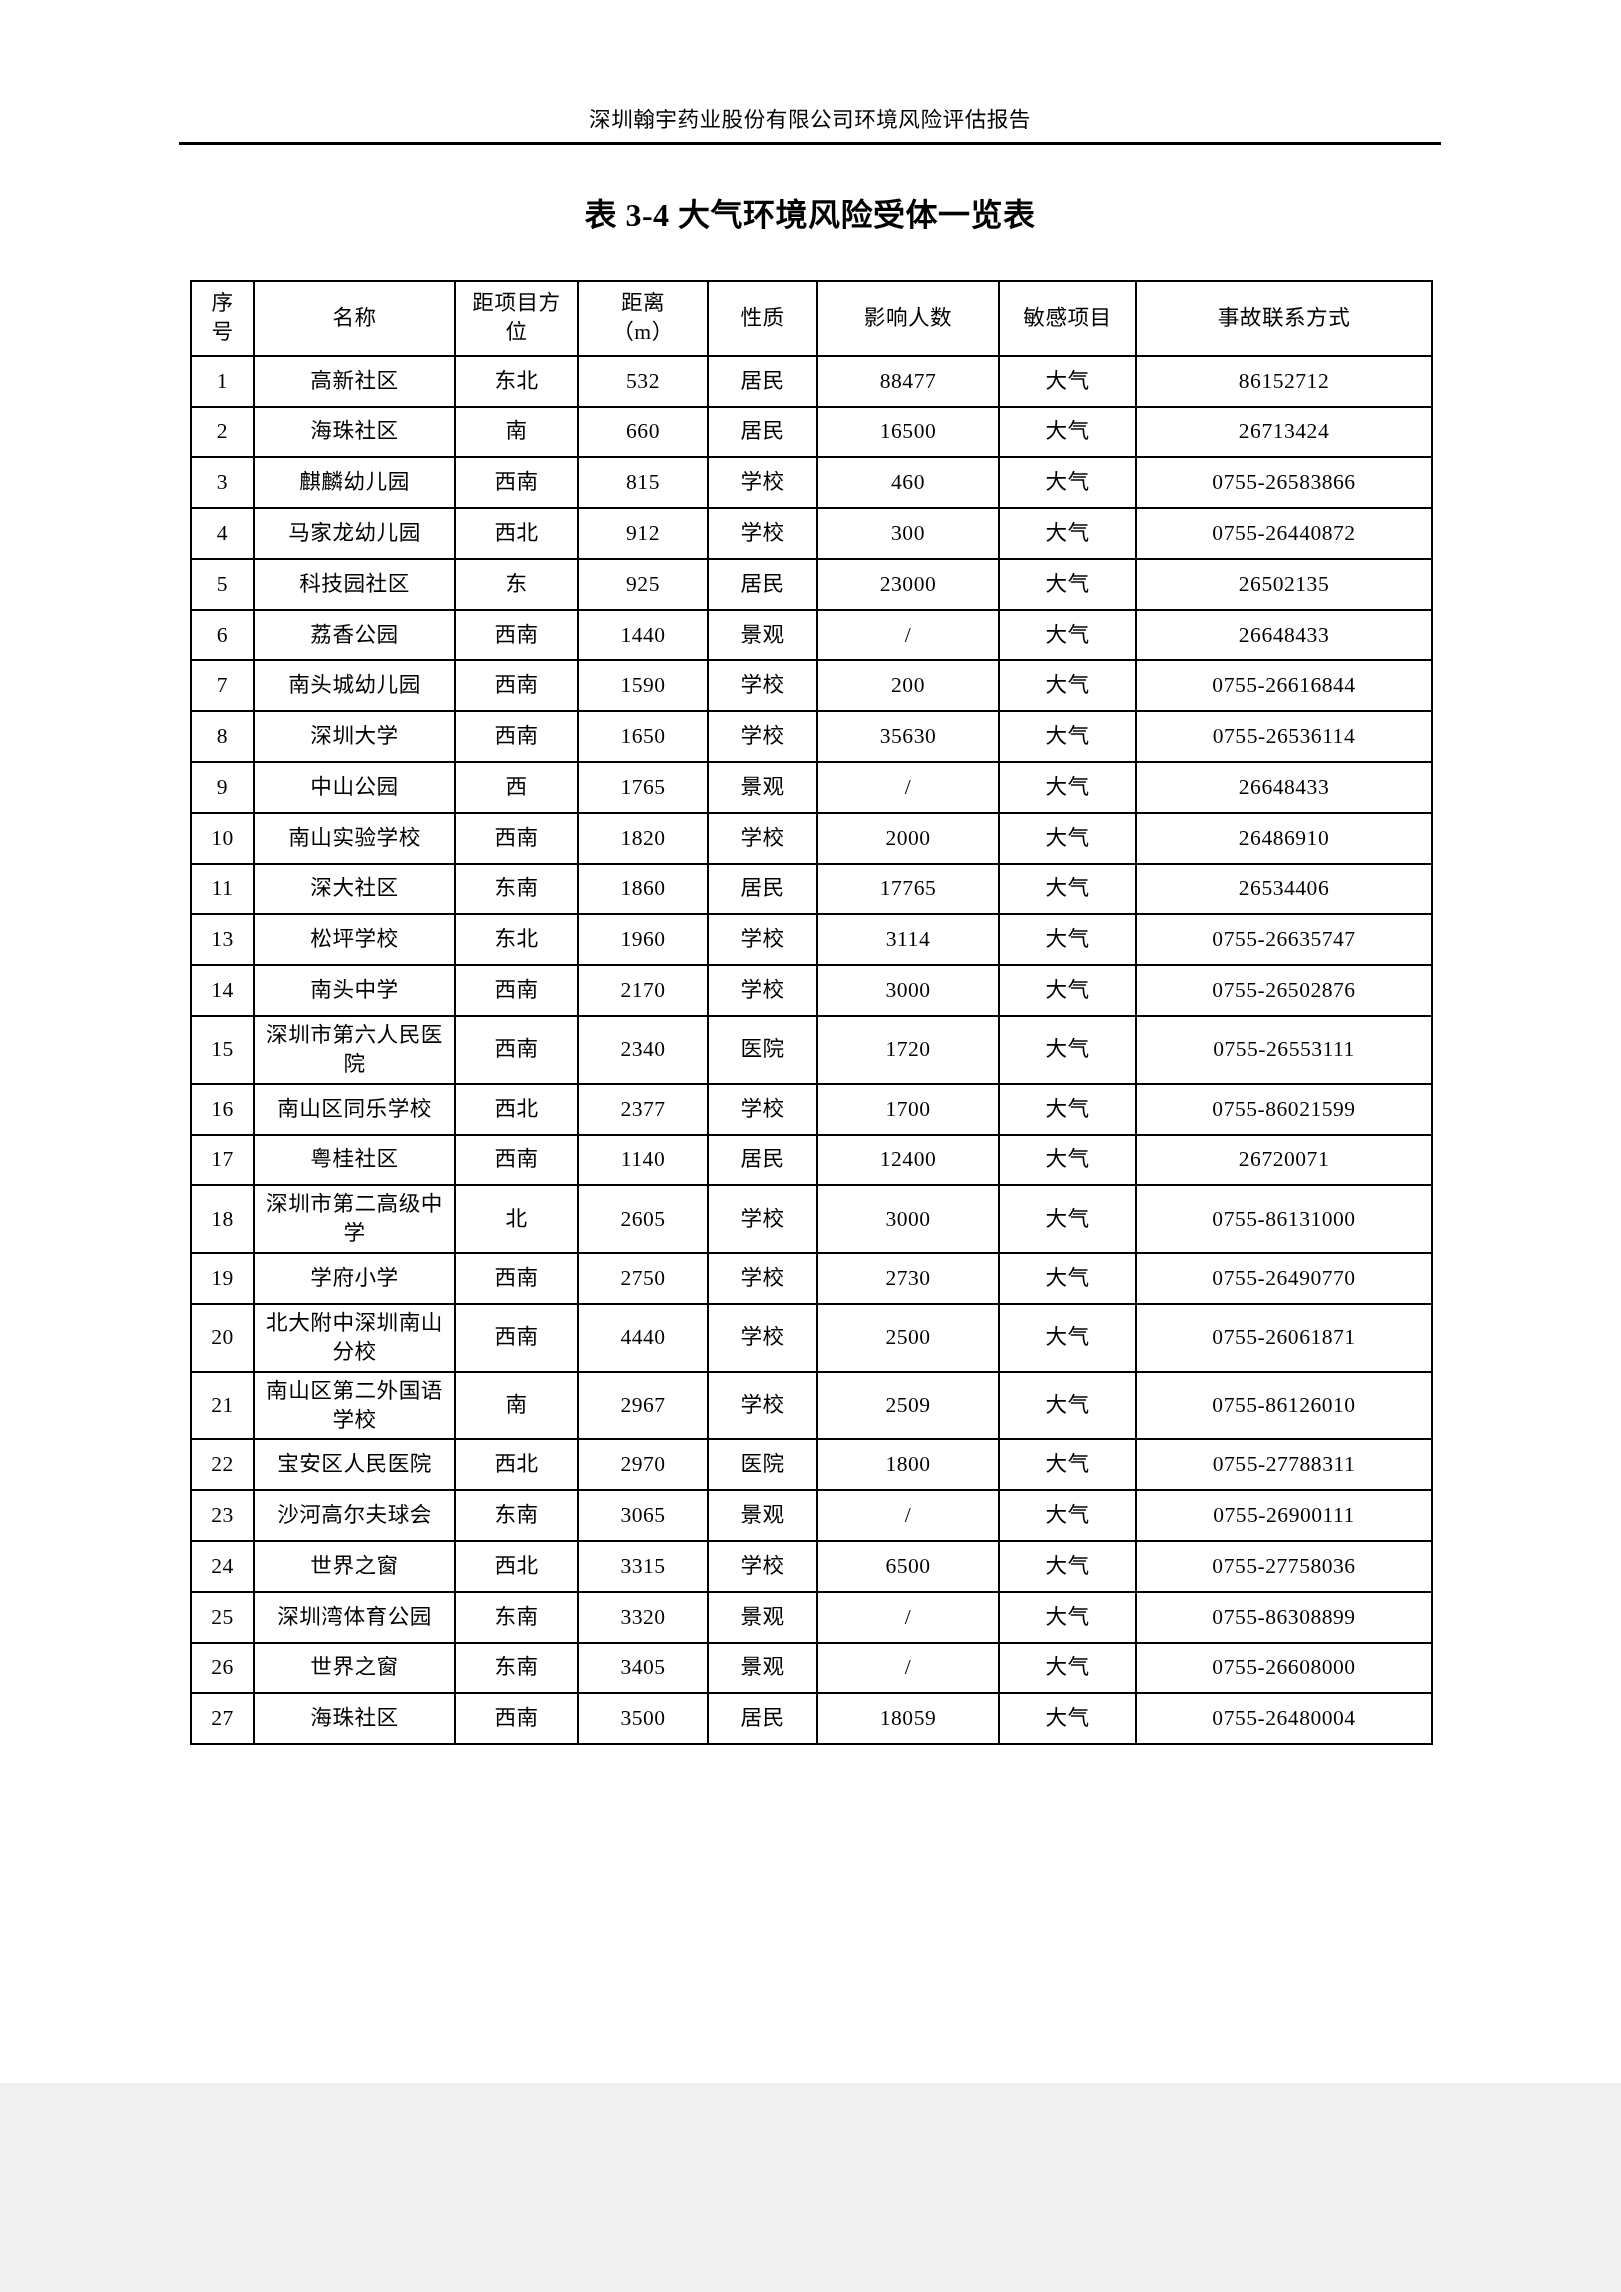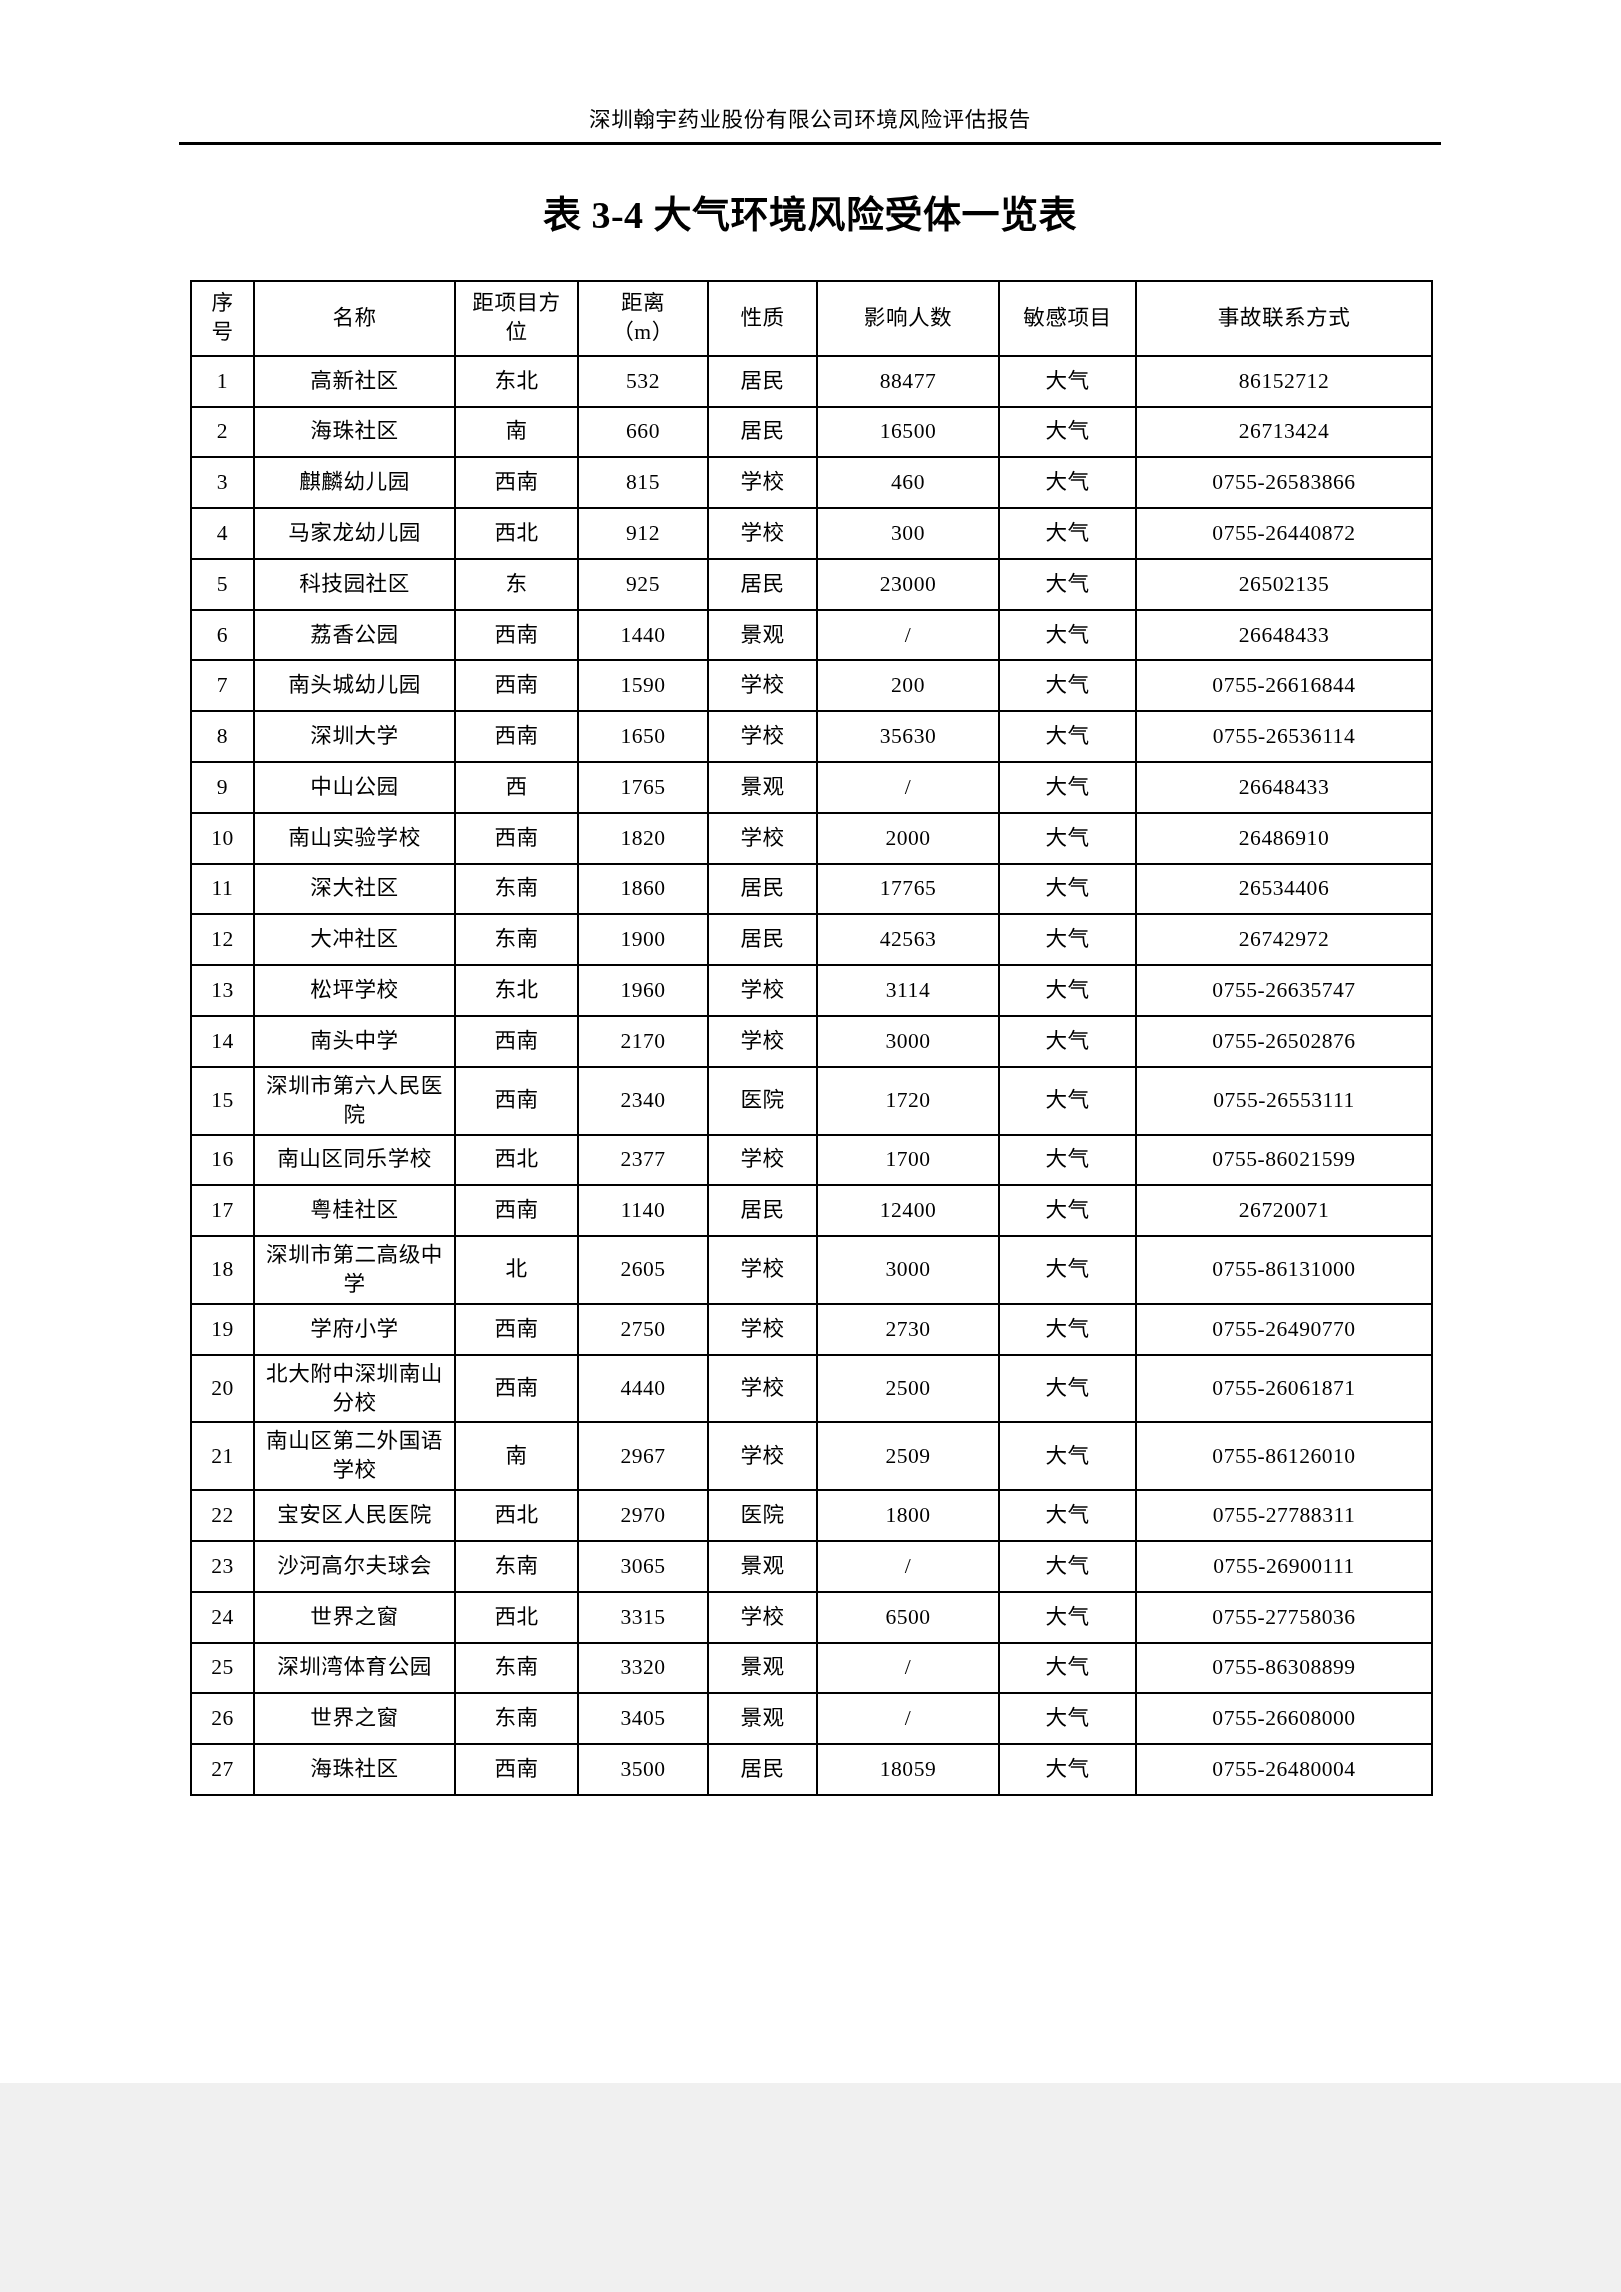--- a/index.html
+++ b/index.html
@@ -44,21 +44,21 @@
     background: #000000;
   }
 
   
   .table-caption {
     position: absolute;
     left: 179px;
     top: 196px;
     width: 1262px;
     text-align: center;
-    font-size: 38px;
+    font-size: 32px;
     font-weight: bold;
     line-height: 39px;
     letter-spacing: 0.5px;
     white-space: nowrap;
   }
 
   
   .table-wrap {
     position: absolute;
     left: 190px;
@@ -261,30 +261,20 @@
             <td>11</td>
             <td class="name-cell">深大社区</td>
             <td>东南</td>
             <td>1860</td>
             <td>居民</td>
             <td>17765</td>
             <td>大气</td>
             <td>26534406</td>
           </tr>
           <tr>
-            <td>12</td>
-            <td class="name-cell">大冲社区</td>
-            <td>东南</td>
-            <td>1900</td>
-            <td>居民</td>
-            <td>42563</td>
-            <td>大气</td>
-            <td>26742972</td>
-          </tr>
-          <tr>
             <td>13</td>
             <td class="name-cell">松坪学校</td>
             <td>东北</td>
             <td>1960</td>
             <td>学校</td>
             <td>3114</td>
             <td>大气</td>
             <td>0755-26635747</td>
           </tr>
           <tr>

